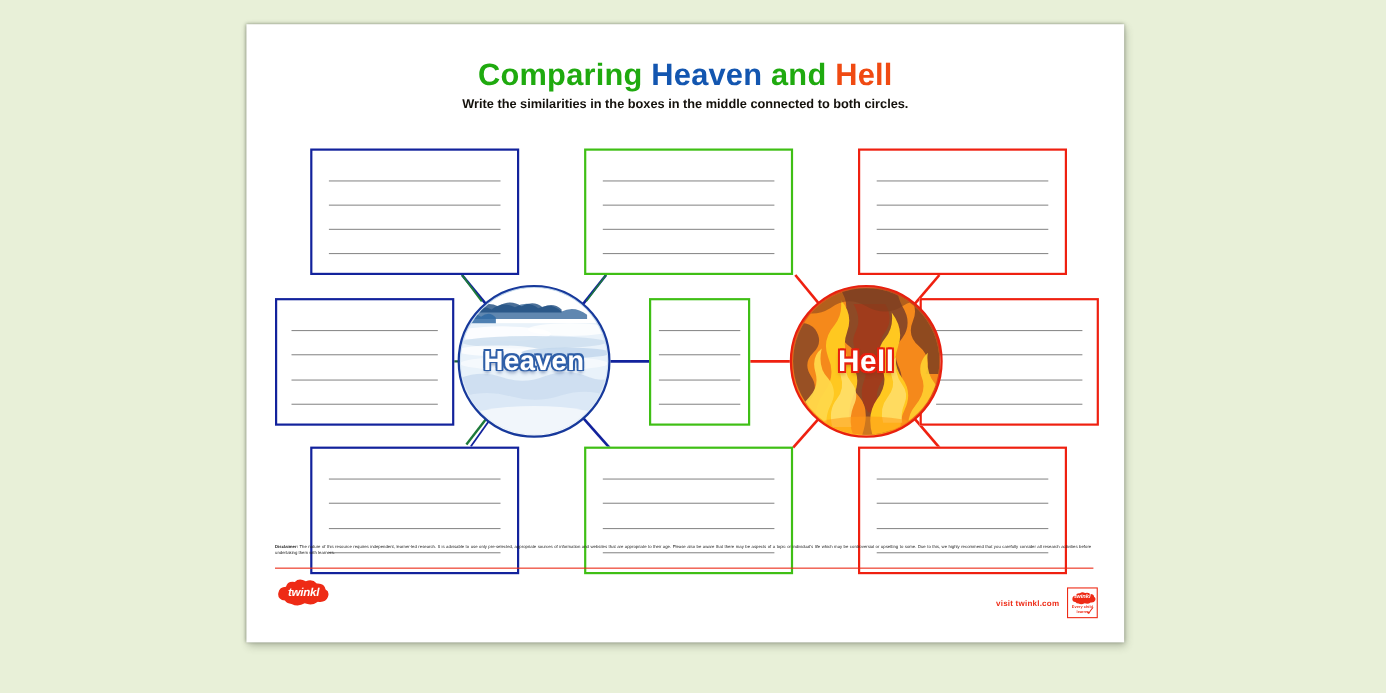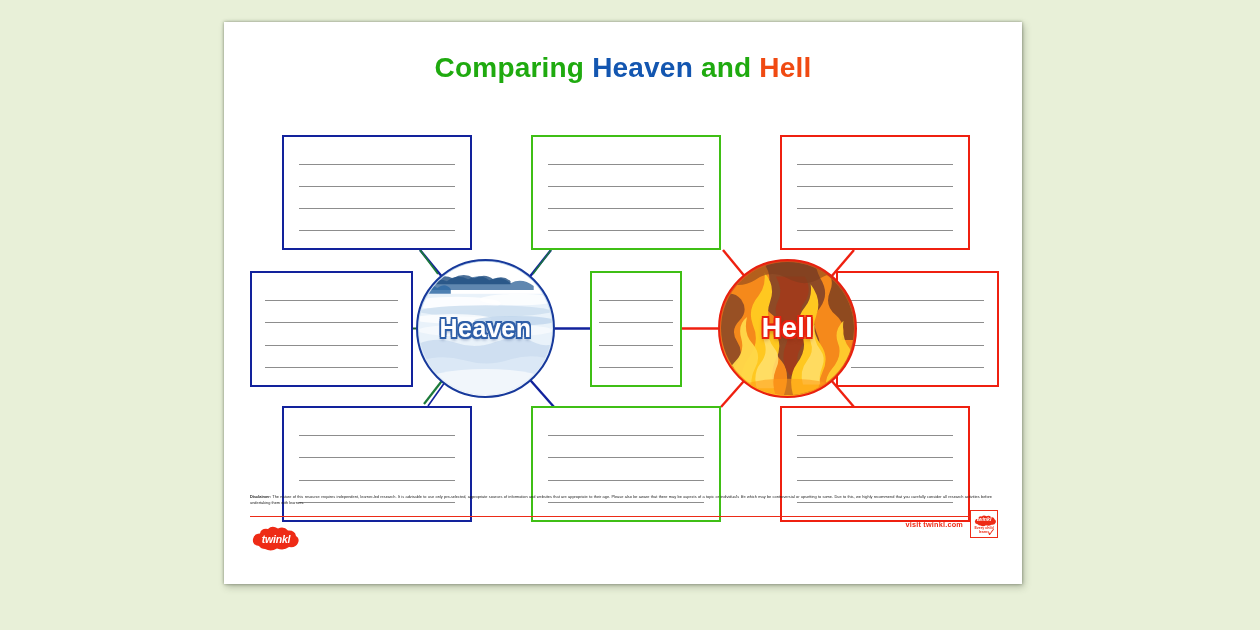--- a/index.html
+++ b/index.html
@@ -96,21 +96,21 @@
     font-size:3.9px;line-height:6.2px;color:#1b1b1b;
     text-align:justify;
   }
   #disc b{font-weight:bold;}
   #rule{
     position:absolute;left:26px;top:494px;width:744px;height:0;
     border-top:1.7px solid #ec2b17;
   }
   #footer-left{position:absolute;left:27px;top:504px;}
   #footer-right{
-    position:absolute;right:24px;top:488px;
+    position:absolute;right:24px;top:512px;
     display:flex;align-items:center;gap:7px;
   }
   #visit-text{
     font-size:7.3px;font-weight:bold;color:#ee2b16;letter-spacing:.2px;
     white-space:nowrap;
   }
   .tw-cloud{position:relative;width:50px;height:26px;}
   .tw-cloud .tw-word{
     position:absolute;left:0;top:0;width:100%;height:100%;
     display:flex;align-items:center;justify-content:center;
@@ -143,20 +143,21 @@
 
 <div id="stage">
 
   <div id="sheet">
 
     <div id="title">
       <span class="t-green">Comparing </span><span class="t-blue">Heaven </span><span class="t-green">and </span><span class="t-red">Hell</span>
     </div>
 
     <div id="subtitle">
+      <div>Write the similarities in the boxes in the middle connected to both circles.</div>
     </div>
 
     <svg id="wires" viewBox="0 0 798 562">
 
       <line x1="224" y1="262" x2="196" y2="228" stroke="#12229c" stroke-width="2.4"></line>
 
       <line x1="160" y1="306.5" x2="196" y2="306.5" stroke="#1d5f37" stroke-width="2"></line>
 
       <line x1="224" y1="351" x2="200" y2="382" stroke="#1d7a3a" stroke-width="2.2"></line>
       <line x1="226" y1="353" x2="204" y2="384" stroke="#12229c" stroke-width="1.6"></line>

